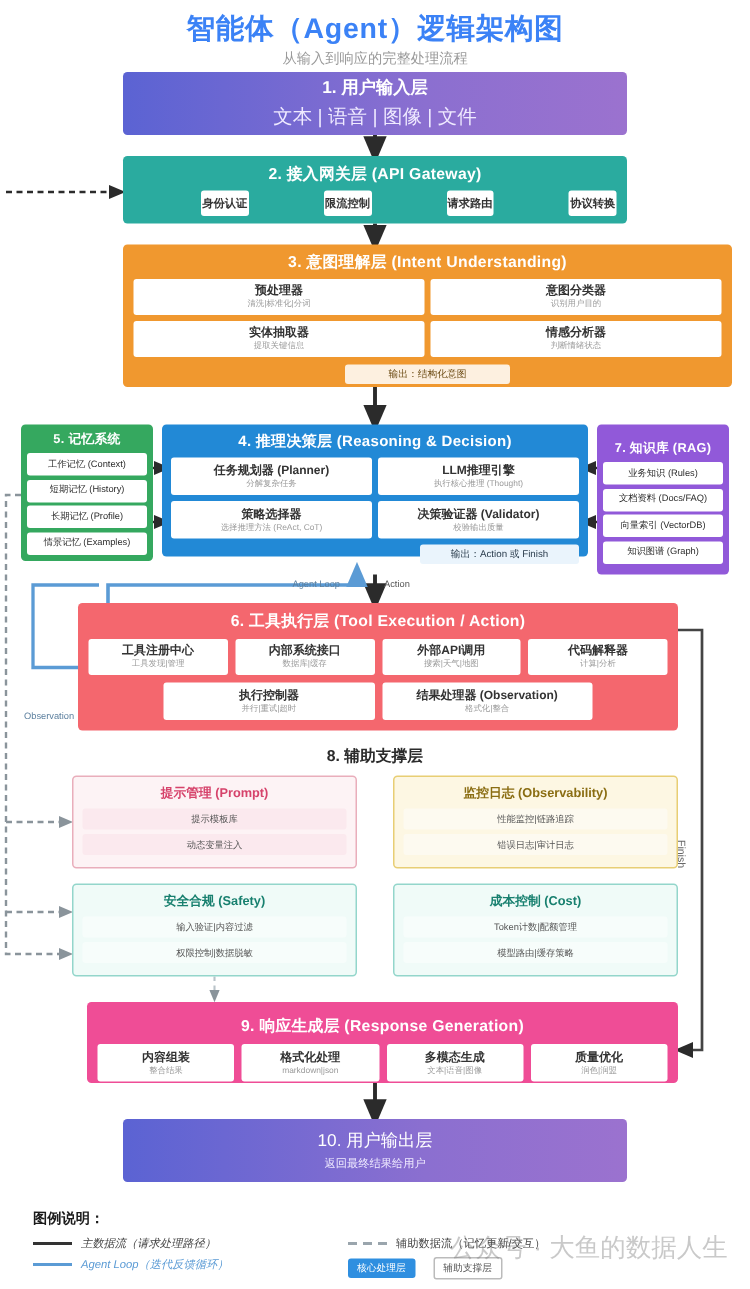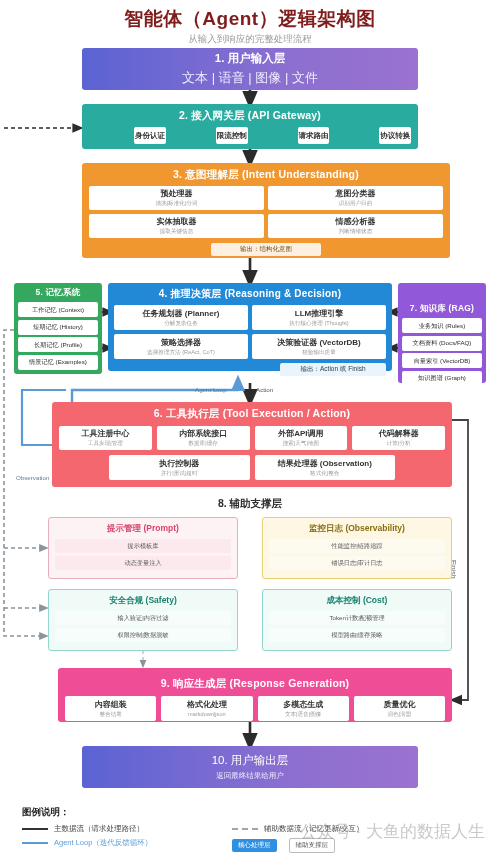--- a/index.html
+++ b/index.html
@@ -7,21 +7,21 @@
     width: 500px; height: 859px;
     background: #ffffff;
     font-family: "Liberation Sans", "DejaVu Sans", sans-serif;
     overflow: hidden;
   }
   #root { position: relative; width: 500px; height: 859px; background: #fff; }
 
   
   .title {
     position: absolute; top: 6px; left: 0; width: 500px;
-    text-align: center; font-size: 19px; font-weight: bold; color: #7f1d1d;
+    text-align: center; font-size: 19px; font-weight: bold; color: #3b82f6;
     letter-spacing: .5px;
   }
   .subtitle {
     position: absolute; top: 33px; left: 0; width: 500px;
     text-align: center; font-size: 9.5px; color: #9a9a9a;
   }
 
   
   .band { position: absolute; border-radius: 3px; }
   .band-title {
@@ -50,21 +50,21 @@
     left: 82px; top: 104px; width: 336px; height: 45px; background: #2aab9f;
     padding: 5px 7px;
   }
   #lay-gw .band-title { font-size: 10.5px; margin-bottom: 4px; }
   #lay-gw .row { display: flex; gap: 5px; }
   #lay-gw .cell { flex: 1; height: 17px; margin-left: 45px; }
   #lay-gw .cell .cl { font-size: 7.5px; }
 
   
   #lay-intent {
-    left: 82px; top: 163px; width: 368px; height: 95px; background: #f0982f;
+    left: 82px; top: 163px; width: 406px; height: 95px; background: #f0982f;
     padding: 5px 7px;
   }
   #lay-intent .band-title { font-size: 10.5px; margin-bottom: 4px; }
   #lay-intent .grid { display: grid; grid-template-columns: 1fr 1fr; gap: 4px; }
   #lay-intent .cell { height: 24px; }
   #out-intent {
     margin: 5px auto 0; width: 110px; height: 13px;
     background: rgba(255,255,255,.85); border-radius: 2px;
     display: flex; align-items: center; justify-content: center;
     font-size: 6.5px; color: #6b4a12;
@@ -90,21 +90,21 @@
     left: 14px; top: 283px; width: 88px; height: 91px; background: #35a85f;
     padding: 4px 4px;
   }
   #lay-mem .band-title { font-size: 8.5px; margin-bottom: 3px; }
   #lay-mem .cell { height: 15px; margin-bottom: 2.5px; }
   #lay-mem .cell .cl { font-size: 6.2px; font-weight: normal; color: #2c2c2c; }
 
   
   #lay-rag {
     left: 398px; top: 283px; width: 88px; height: 100px; background: #9159d9;
-    padding: 20px 4px;
+    padding: 10px 4px;
   }
   #lay-rag .band-title { font-size: 8.5px; margin-bottom: 3px; }
   #lay-rag .cell { height: 15px; margin-bottom: 2.5px; }
   #lay-rag .cell .cl { font-size: 6.2px; font-weight: normal; color: #2c2c2c; }
 
   
   #lay-tool {
     left: 52px; top: 402px; width: 400px; height: 85px; background: #f4676e;
     padding: 5px 7px;
   }
@@ -167,21 +167,21 @@
   .edge-lbl.dark { color: #555; }
   #lbl-finish {
     position: absolute; left: 457px; top: 560px; font-size: 7px; color: #666;
     transform: rotate(90deg); transform-origin: left top; white-space: nowrap;
   }
 
   
   #legend { position: absolute; left: 22px; top: 806px; width: 460px; }
   #legend .lt { font-size: 9.5px; font-weight: bold; color: #1b1b1b; margin-bottom: 5px; }
   .lg-row { display: flex; align-items: center; gap: 6px; margin-bottom: 4px; font-size: 7.5px; }
-  .lg-col { position: absolute; left: 0; top: 18px; }
+  .lg-col { position: absolute; left: 0; top: 18px; font-style: italic; }
   .lg-col2 { position: absolute; left: 210px; top: 18px; }
   .sw-solid { width: 26px; height: 2.5px; background: #333; }
   .sw-solid.blue { background: #5b9bd5; }
   .sw-dash { width: 26px; height: 0; border-top: 2.5px dashed #9aa5ad; }
   .lg-text { color: #444; }
   .lg-text.blue { color: #5b9bd5; }
   .chip { font-size: 6.5px; padding: 2px 6px; border-radius: 2px; }
   .chip.core { background: #2f8fe0; color: #fff; }
   .chip.sup { background: #fff; color: #555; border: 1px solid #bbb; margin-left: 6px; }
 
@@ -307,21 +307,21 @@
         </div>
       <div class="cell">
           <span class="cl">LLM推理引擎</span>
           <span class="cs">执行核心推理 (Thought)</span>
         </div>
       <div class="cell">
           <span class="cl">策略选择器</span>
           <span class="cs">选择推理方法 (ReAct, CoT)</span>
         </div>
       <div class="cell">
-          <span class="cl">决策验证器 (VectorDB)</span>
+          <span class="cl">决策验证器 (Validator)</span>
           <span class="cs">校验输出质量</span>
         </div>
     </div>
     <div id="out-reason">输出：Action 或 Finish</div>
   </div>
 
   <div class="band" id="lay-rag">
     <div class="band-title">7. 知识库 (RAG)</div>
     <div class="cell">
         <span class="cl">业务知识 (Rules)</span>

